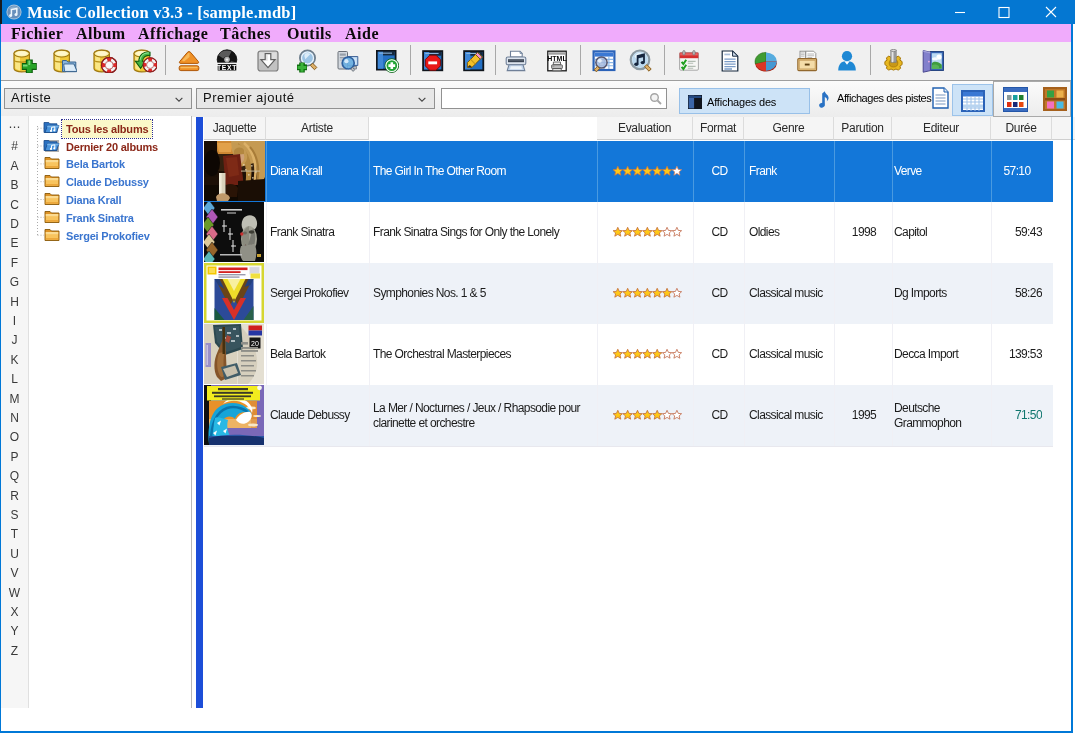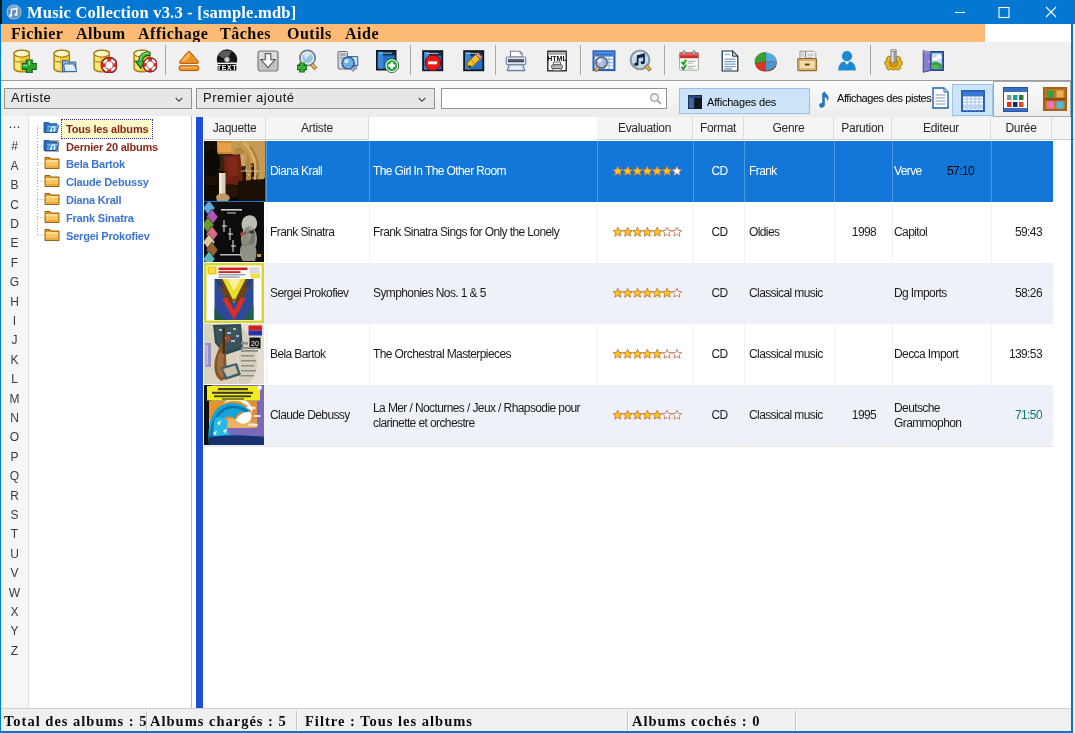--- a/index.html
+++ b/index.html
@@ -2,21 +2,21 @@
 <html><head><meta charset="utf-8">
 <style>
 html,body{margin:0;padding:0;}
 body{width:1075px;height:733px;overflow:hidden;font-family:"Liberation Sans",sans-serif;background:#fff;position:relative;}
 .abs{position:absolute;}
 #win{position:absolute;left:0;top:0;width:1073px;height:733px;}
 
 #titlebar{position:absolute;left:0;top:0;width:1073px;height:24px;background:#0477d2;padding-left:32px;}
 #title-text{position:absolute;left:27px;top:1px;height:23px;line-height:23px;color:#fff;font-family:"Liberation Serif",serif;font-weight:bold;font-size:16.5px;letter-spacing:0.2px;}
 
-#menubar{position:absolute;left:1px;top:24px;width:984px;height:18px;background:#fdba74;}
+#menubar{position:absolute;left:1px;top:24px;width:1072px;height:18px;background:#f0abfc;}
 .menuitem{position:absolute;top:0;height:18px;line-height:19px;font-family:"Liberation Serif",serif;font-weight:bold;font-size:16px;letter-spacing:0.5px;color:#0a0a0a;}
 
 #toolbar{position:absolute;left:1px;top:42px;width:1072px;height:38px;background:#f0f0f0;border-bottom:1px solid #9e9e9e;}
 .tsep{position:absolute;top:3px;width:1px;height:30px;background:#a8a8a8;}
 .ticon{position:absolute;top:7px;width:24px;height:24px;}
 
 #filterbar{position:absolute;left:1px;top:81px;width:1072px;height:36px;background:linear-gradient(#fbfbfb,#ececec);}
 .combo{position:absolute;top:7px;height:20.5px;background:#e7e7e7;border:1px solid #919191;box-sizing:border-box;font-size:13px;letter-spacing:0.5px;color:#111;line-height:18px;padding-left:6px;}
 .combo .chev{position:absolute;right:7px;top:6px;width:10px;height:9px;}
 #searchbox{position:absolute;left:440px;top:6.5px;width:226px;height:21px;background:#fff;border:1px solid #919191;box-sizing:border-box;}
@@ -542,21 +542,21 @@
           <path d="M4.8 0.3 L6.2 3.4 L9.5 3.7 L7.0 5.9 L7.8 9.2 L4.8 7.4 L1.8 9.2 L2.6 5.9 L0.1 3.7 L3.4 3.4 z" transform="translate(19.70,0)" fill="#ffc818" stroke="#d07838" stroke-width="0.8"></path>
           <path d="M4.8 0.3 L6.2 3.4 L9.5 3.7 L7.0 5.9 L7.8 9.2 L4.8 7.4 L1.8 9.2 L2.6 5.9 L0.1 3.7 L3.4 3.4 z" transform="translate(29.55,0)" fill="#ffc818" stroke="#d07838" stroke-width="0.8"></path>
           <path d="M4.8 0.3 L6.2 3.4 L9.5 3.7 L7.0 5.9 L7.8 9.2 L4.8 7.4 L1.8 9.2 L2.6 5.9 L0.1 3.7 L3.4 3.4 z" transform="translate(39.40,0)" fill="#ffc818" stroke="#d07838" stroke-width="0.8"></path>
           <path d="M4.8 0.3 L6.2 3.4 L9.5 3.7 L7.0 5.9 L7.8 9.2 L4.8 7.4 L1.8 9.2 L2.6 5.9 L0.1 3.7 L3.4 3.4 z" transform="translate(49.25,0)" fill="#ffc818" stroke="#d07838" stroke-width="0.8"></path>
           <path d="M4.8 0.3 L6.2 3.4 L9.5 3.7 L7.0 5.9 L7.8 9.2 L4.8 7.4 L1.8 9.2 L2.6 5.9 L0.1 3.7 L3.4 3.4 z" transform="translate(59.10,0)" fill="#ffffff" stroke="#d8845c" stroke-width="0.8"></path>
         </svg>
 <div class="cell" style="left:490px;width:51px;text-align:center;color:#fff">CD</div>
 <div class="cell" style="left:545px;width:84px;color:#fff">Frank</div>
 <div class="cell" style="left:631px;width:58px;text-align:center;color:#fff"></div>
 <div class="cell" style="left:690px;width:95px;color:#fff">Verve</div>
-<div class="cell" style="left:743px;width:50px;text-align:left;color:#000000">57:10</div>
+<div class="cell" style="left:788px;width:50px;text-align:center;color:#ffffff">57:10</div>
 </div>
 <div class="row" style="top:84.7px;background:#ffffff;color:#1c1c1c;border-bottom:1px solid #e8e8ee;">
 <div class="csep" style="left:62px;background:#f0f0f5"></div>
 <div class="csep" style="left:165px;background:#f0f0f5"></div>
 <div class="csep" style="left:393px;background:#f0f0f5"></div>
 <div class="csep" style="left:489px;background:#f0f0f5"></div>
 <div class="csep" style="left:540px;background:#f0f0f5"></div>
 <div class="csep" style="left:630px;background:#f0f0f5"></div>
 <div class="csep" style="left:688px;background:#f0f0f5"></div>
 <div class="csep" style="left:787px;background:#f0f0f5"></div>
@@ -777,25 +777,15 @@
           <path d="M4.8 0.3 L6.2 3.4 L9.5 3.7 L7.0 5.9 L7.8 9.2 L4.8 7.4 L1.8 9.2 L2.6 5.9 L0.1 3.7 L3.4 3.4 z" transform="translate(49.25,0)" fill="#ffffff" stroke="#c06848" stroke-width="0.8"></path>
           <path d="M4.8 0.3 L6.2 3.4 L9.5 3.7 L7.0 5.9 L7.8 9.2 L4.8 7.4 L1.8 9.2 L2.6 5.9 L0.1 3.7 L3.4 3.4 z" transform="translate(59.10,0)" fill="#ffffff" stroke="#c06848" stroke-width="0.8"></path>
         </svg>
 <div class="cell" style="left:490px;width:51px;text-align:center;color:#1c1c1c">CD</div>
 <div class="cell" style="left:545px;width:84px;color:#1c1c1c">Classical music</div>
 <div class="cell" style="left:631px;width:58px;text-align:center;color:#1c1c1c">1995</div>
 <div class="cell" style="left:690px;width:95px;line-height:15px;padding-top:16px;height:45px;white-space:normal;color:#1c1c1c">Deutsche Grammophon</div>
 <div class="cell" style="left:788px;width:50px;text-align:right;color:#0f766e">71:50</div>
 </div>
 </div>
-<div id="statusbar">
-<div class="ssep" style="left:146px"></div>
-<div class="ssep" style="left:296px"></div>
-<div class="ssep" style="left:627px"></div>
-<div class="ssep" style="left:795px"></div>
-<div class="stxt" style="left:4px">Total des albums : 5</div>
-<div class="stxt" style="left:150px">Albums chargés : 5</div>
-<div class="stxt" style="left:305px">Filtre : Tous les albums</div>
-<div class="stxt" style="left:632px">Albums cochés : 0</div>
-</div>
 <div id="bleft"></div>
     <div id="bright"></div>
     <div id="bbottom"></div>
 </div>
 </body></html>

